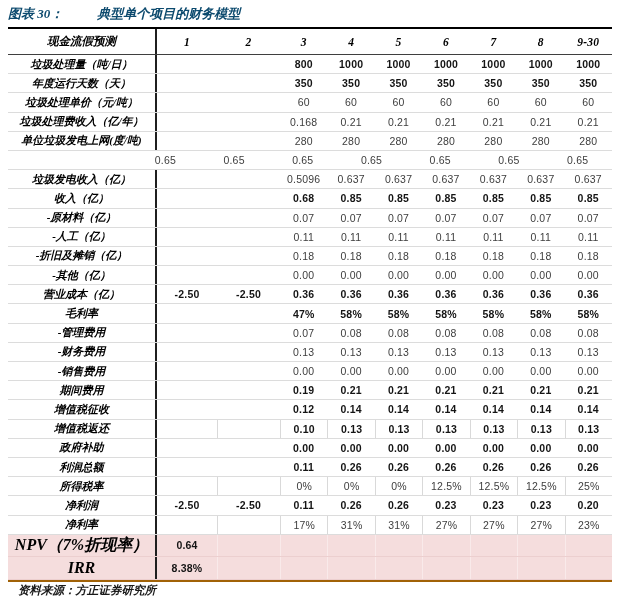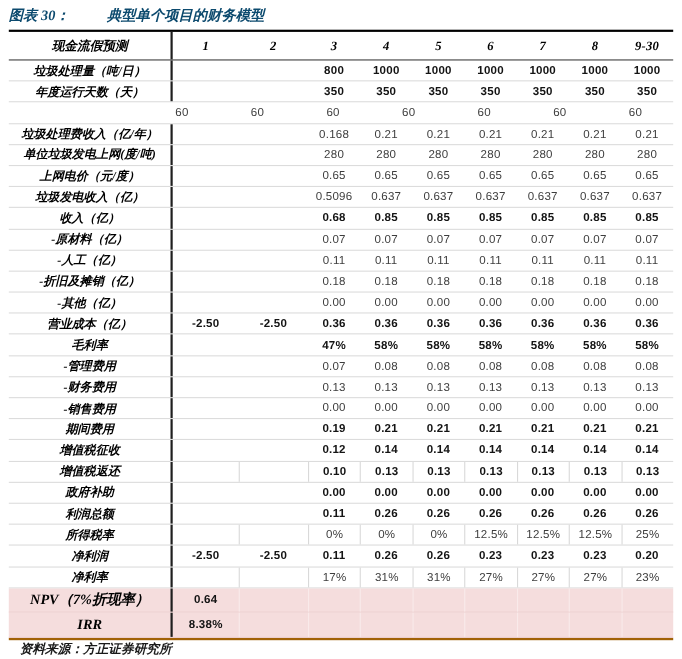--- a/index.html
+++ b/index.html
@@ -62,21 +62,21 @@
     font-size: 11.5px;
     color: #000;
   }
 
   .trow.boxed .val { border-left: 1px solid #d9d9d9; }
   .trow.boxed .val.c1 { border-left: none; }
 
   .trow.pink { background: #f5dddd; height: 22.6px; border-bottom: 1px solid #eccfcf; }
   .trow.pink .val { border-left: 1px solid #f9eaea; }
   .trow.pink .val.c1 { border-left: none; }
-  .trow.pink .lbl { font-size: 13px; }
+  .trow.pink .lbl { font-size: 16px; }
 
   .footer {
     height: 21px;
     display: flex;
     align-items: center;
     padding-left: 10px;
     font-style: italic;
     font-weight: 700;
     font-size: 11.5px;
     color: #1a1a1a;
@@ -125,20 +125,21 @@
           <div class="cell val c2"></div>
           <div class="cell val cn">350</div>
           <div class="cell val cn">350</div>
           <div class="cell val cn">350</div>
           <div class="cell val cn">350</div>
           <div class="cell val cn">350</div>
           <div class="cell val cn">350</div>
           <div class="cell val cn">350</div>
         </div>
         <div class="trow">
+          <div class="cell lbl">垃圾处理单价（元/吨）</div>
           <div class="cell val c1"></div>
           <div class="cell val c2"></div>
           <div class="cell val cn">60</div>
           <div class="cell val cn">60</div>
           <div class="cell val cn">60</div>
           <div class="cell val cn">60</div>
           <div class="cell val cn">60</div>
           <div class="cell val cn">60</div>
           <div class="cell val cn">60</div>
         </div>
@@ -160,21 +161,20 @@
           <div class="cell val c2"></div>
           <div class="cell val cn">280</div>
           <div class="cell val cn">280</div>
           <div class="cell val cn">280</div>
           <div class="cell val cn">280</div>
           <div class="cell val cn">280</div>
           <div class="cell val cn">280</div>
           <div class="cell val cn">280</div>
         </div>
         <div class="trow">
-          <div class="cell lbl">上网电价（元/度）</div>
           <div class="cell val c1"></div>
           <div class="cell val c2"></div>
           <div class="cell val cn">0.65</div>
           <div class="cell val cn">0.65</div>
           <div class="cell val cn">0.65</div>
           <div class="cell val cn">0.65</div>
           <div class="cell val cn">0.65</div>
           <div class="cell val cn">0.65</div>
           <div class="cell val cn">0.65</div>
         </div>

